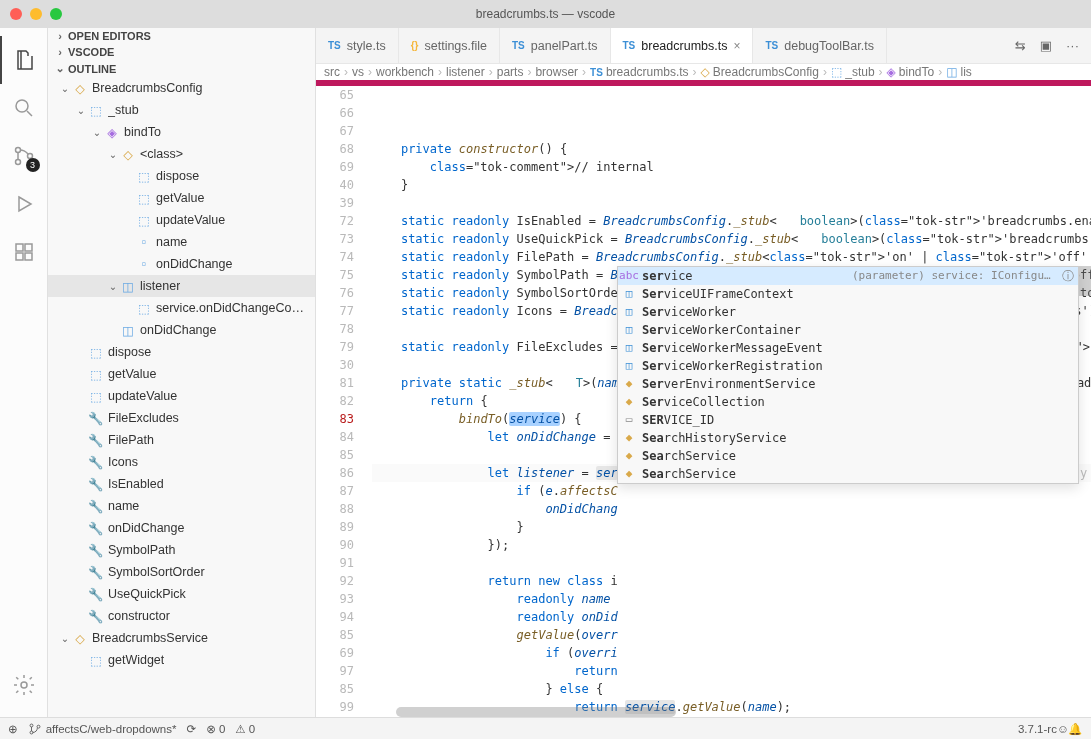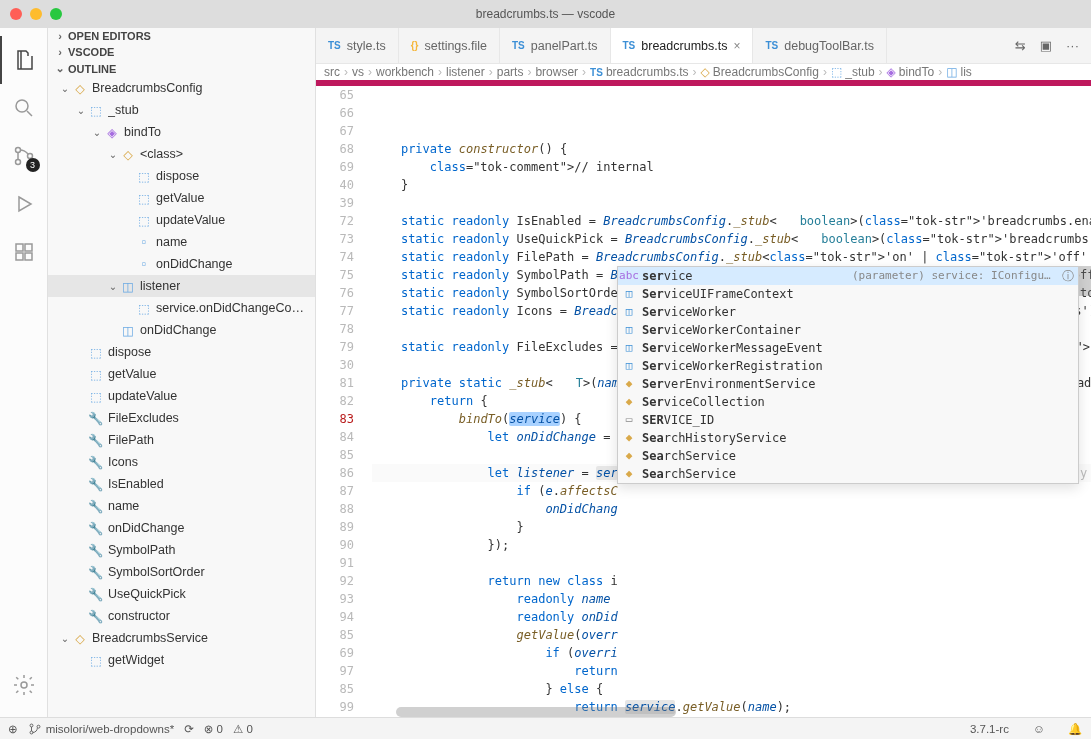--- a/index.html
+++ b/index.html
@@ -263,21 +263,21 @@
   height: 22px;
   background: #f4f4f4;
   border-top: 1px solid #ddd;
   display: flex;
   align-items: center;
   font-size: 11.5px;
   color: #555;
   padding: 0 8px;
   gap: 10px;
 }
-.statusbar .right { margin-left: auto; display: flex; gap: 24px; align-items: center; }
+.statusbar .right { margin-left: auto; display: flex; gap: 0; align-items: center; }
 .statusbar .item { display: flex; align-items: center; gap: 4px; cursor: pointer; }
 svg { fill: none; stroke: currentColor; stroke-width: 1.5; }
 </style>
 </head>
 <body>
 
 <div class="titlebar">
   <div class="traffic-lights">
     <div class="tl red"></div>
     <div class="tl yellow"></div>
@@ -582,21 +582,21 @@
 
 <div class="statusbar">
   <span class="item">⊕</span>
   <span class="item">
     <svg width="14" height="14" viewBox="0 0 24 24">
         <circle cx="6" cy="6" r="2.5"></circle>
         <circle cx="6" cy="18" r="2.5"></circle>
         <circle cx="18" cy="8" r="2.5"></circle>
         <path d="M6 8.5v7M8 18c5 0 8-4 8-7.5"></path>
       </svg>
-    <span>misolori/web-dropdowns*</span>
+    <span>affectsC/web-dropdowns*</span>
   </span>
   <span class="item">⟳</span>
   <span class="item">⊗ 0</span>
   <span class="item">⚠ 0</span>
   <div class="right">
     <span class="item">3.7.1-rc</span>
     <span class="item">☺</span>
     <span class="item">🔔</span>
   </div>
 </div>

